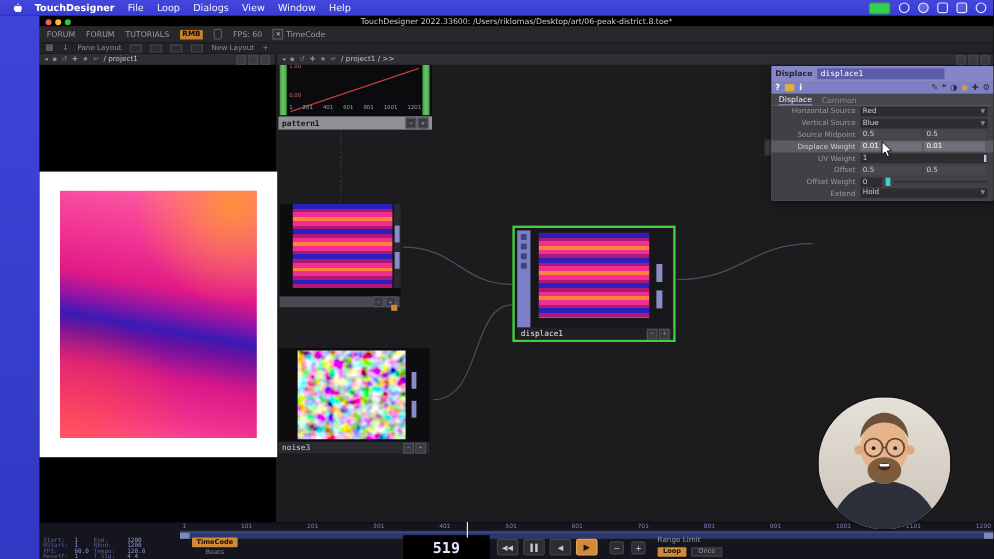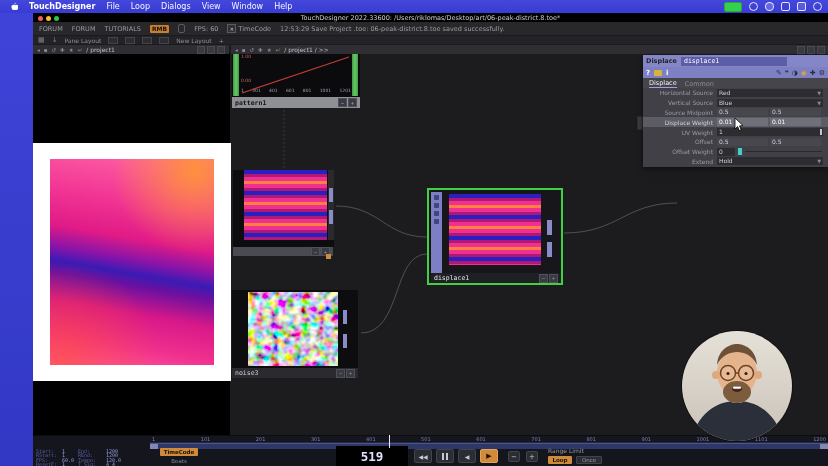--- a/index.html
+++ b/index.html
@@ -201,21 +201,20 @@
     <span>FORUM</span>
     <span>FORUM</span>
     <span>TUTORIALS</span>
     <span class="badge">RMB</span>
     <span id="mouse-ic"></span>
     <span><span>FPS:</span> <span>60</span></span>
     <span style="display:flex;align-items:center;">
       <span class="chk">✕</span>
       <span>TimeCode</span>
     </span>
-    <span>12:53:29 Save Project .toe: 06-peak-district.8.toe saved successfully.</span>
   </div>
 
   <div id="layoutbar" class="abs">
     <span style="color:#7a7a84;font-size:7px;">▦</span>
     <span style="color:#7a7a84;font-size:7px;">↓</span>
     <span>Pane Layout</span>
     <span class="minibox"></span>
       <span class="minibox"></span>
       <span class="minibox"></span>
       <span class="minibox"></span>

